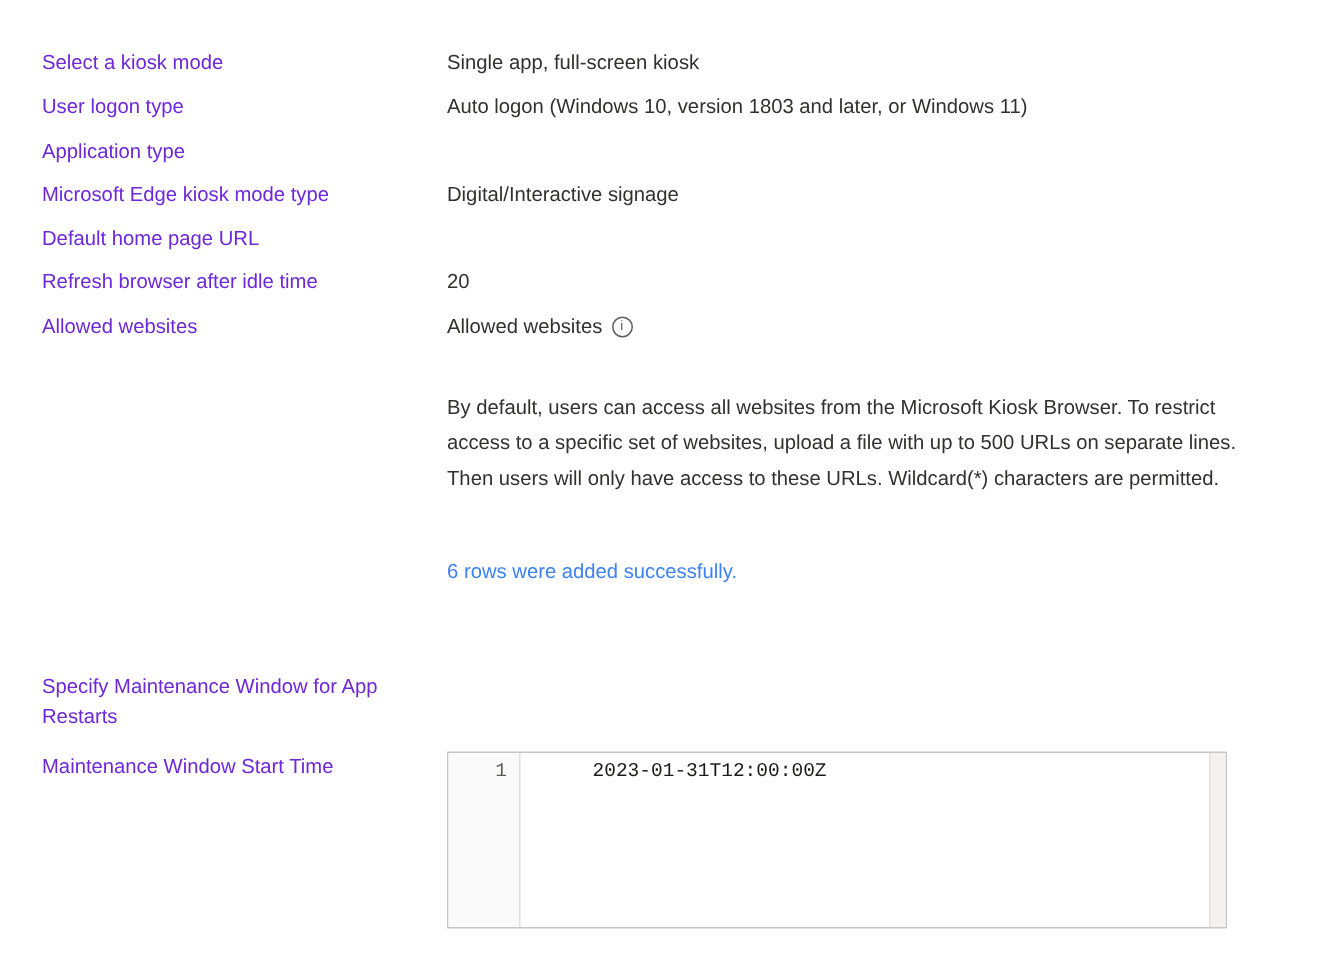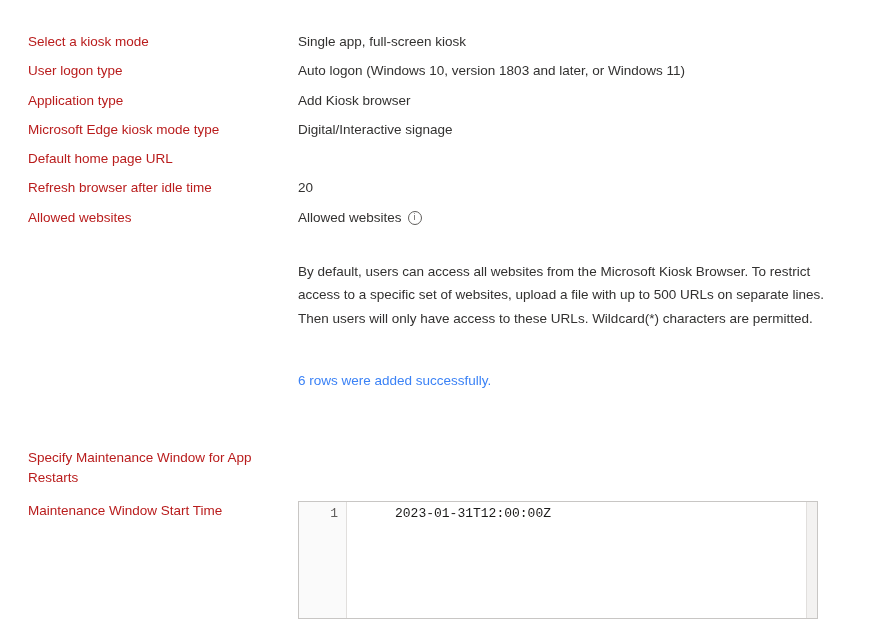--- a/index.html
+++ b/index.html
@@ -17,21 +17,21 @@
     }
     .form-row {
       display: flex;
       align-items: flex-start;
       margin-bottom: 9px;
       line-height: 1.5;
     }
     .label-col {
       width: 270px;
       flex-shrink: 0;
-      color: #b91c1c;
+      color: #6d28d9;
       padding-right: 10px;
     }
     .value-col {
       flex: 1;
       color: #323130;
     }
     .inline-value {
       display: inline-flex;
       align-items: center;
       gap: 6px;
@@ -109,21 +109,20 @@
   <div class="value-col">Single app, full-screen kiosk</div>
 </div>
 
 <div class="form-row">
   <div class="label-col">User logon type</div>
   <div class="value-col">Auto logon (Windows 10, version 1803 and later, or Windows 11)</div>
 </div>
 
 <div class="form-row">
   <div class="label-col">Application type</div>
-  <div class="value-col">Add Kiosk browser</div>
 </div>
 
 <div class="form-row">
   <div class="label-col">Microsoft Edge kiosk mode type</div>
   <div class="value-col">Digital/Interactive signage</div>
 </div>
 
 <div class="form-row">
   <div class="label-col">Default home page URL</div>
   <div class="value-col"></div>

